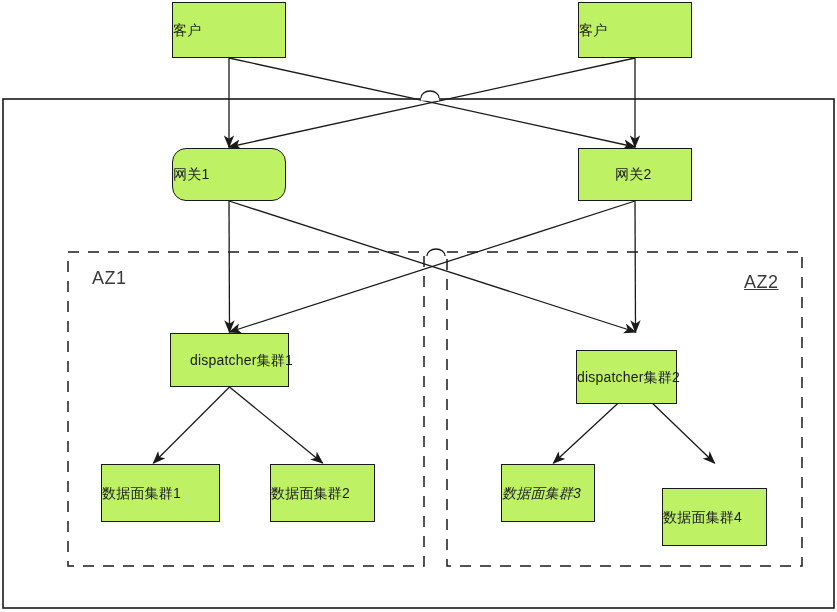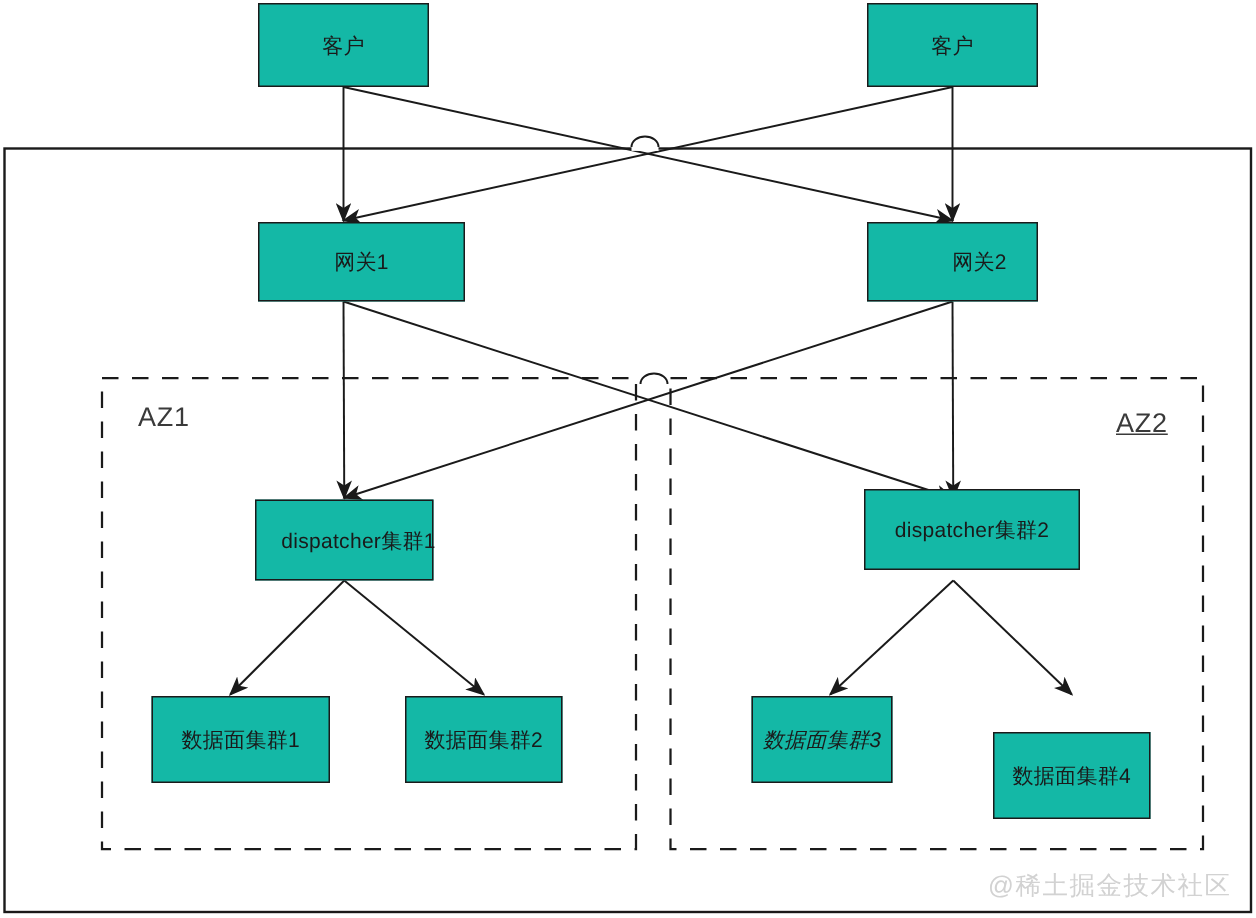--- a/index.html
+++ b/index.html
@@ -22,24 +22,23 @@
     position: absolute;
     left: 0;
     top: 0;
     width: 837px;
     height: 612px;
   }
   .node-box {
     position: absolute;
     box-sizing: border-box;
     border: 1.4px solid #1a1a1a;
-    background: #14b8a6;
+    background: #bef264;
     display: flex;
     align-items: center;
-    justify-content: center;
     color: #1a1a1a;
     font-size: 14px;
     line-height: 1.2;
     letter-spacing: 0.2px;
     white-space: nowrap;
   }
   .node-label {
     pointer-events: none;
   }
   .az-label {
@@ -101,30 +100,30 @@
       </g>
   </svg>
 
   <div id="nodes-layer">
       <div class="node-box" style="left: 172px; top: 2px; width: 114px; height: 56px;">
         <span class="node-label">客户</span>
       </div>
       <div class="node-box" style="left: 578px; top: 2px; width: 114px; height: 56px;">
         <span class="node-label">客户</span>
       </div>
-      <div class="node-box" style="left: 172px; top: 148px; width: 138px; height: 53px;">
+      <div class="node-box" style="left: 172px; top: 148px; width: 114px; height: 53px; border-radius: 14px;">
         <span class="node-label">网关1</span>
       </div>
       <div class="node-box" style="left: 578px; top: 148px; width: 114px; height: 53px; padding-left: 36px;">
         <span class="node-label">网关2</span>
       </div>
       <div class="node-box" style="left: 170px; top: 333px; width: 119px; height: 54px; padding-left: 19px;">
         <span class="node-label">dispatcher集群1</span>
       </div>
-      <div class="node-box" style="left: 576px; top: 326px; width: 144px; height: 54px;">
+      <div class="node-box" style="left: 576px; top: 350px; width: 101px; height: 54px;">
         <span class="node-label">dispatcher集群2</span>
       </div>
       <div class="node-box" style="left: 101px; top: 464px; width: 119px; height: 58px;">
         <span class="node-label">数据面集群1</span>
       </div>
       <div class="node-box" style="left: 270px; top: 464px; width: 105px; height: 58px;">
         <span class="node-label">数据面集群2</span>
       </div>
       <div class="node-box" style="left: 501px; top: 464px; width: 94px; height: 58px; font-style: italic;">
         <span class="node-label">数据面集群3</span>
@@ -132,14 +131,13 @@
       <div class="node-box" style="left: 662px; top: 488px; width: 105px; height: 58px;">
         <span class="node-label">数据面集群4</span>
       </div>
     </div>
 
   <div id="az-labels-layer">
       <div class="az-label" style="left: 92px; top: 268px;">AZ1</div>
       <div class="az-label" style="left: 744px; top: 272px; text-decoration: underline;">AZ2</div>
     </div>
 
-  <div class="watermark">@稀土掘金技术社区</div>
 </div>
 
 </body></html>

